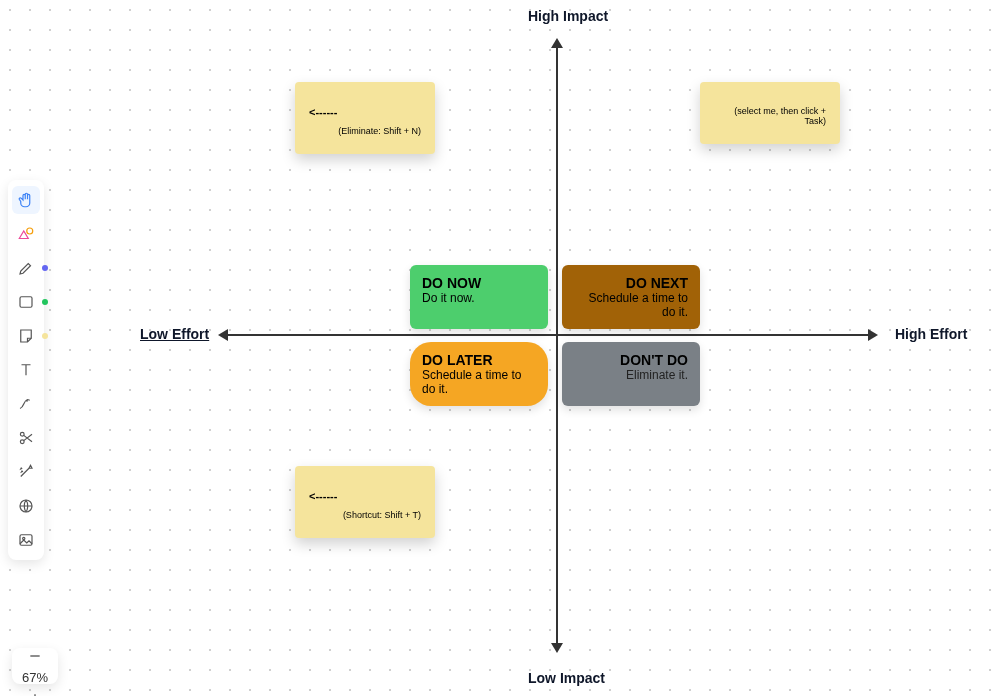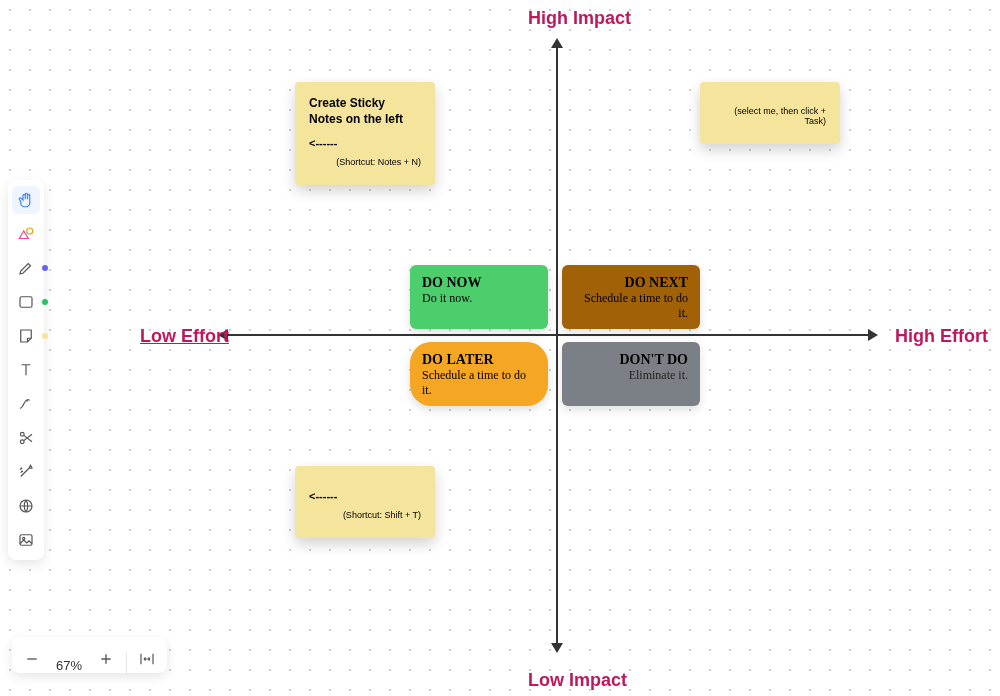--- a/index.html
+++ b/index.html
@@ -51,30 +51,31 @@
       top: 50%;
       transform: translateY(-50%);
       width: 6px;
       height: 6px;
       border-radius: 50%;
     }
     
     .zoom {
       position: absolute;
       left: 12px;
-      bottom: 23px;
+      bottom: 12px;
       height: 36px;
       background: #fff;
       border-radius: 8px;
       box-shadow: 0 4px 12px rgba(0,0,0,0.1);
       display: flex;
-      align-items: flex-end;
+      align-items: center;
       padding: 0 6px;
       gap: 6px;
       z-index: 10;
+      flex-direction: column;
     }
     .zoom-btn {
       width: 28px;
       height: 28px;
       display: flex;
       align-items: center;
       justify-content: center;
       cursor: pointer;
       border-radius: 4px;
       color: #555;
@@ -107,34 +108,33 @@
       position: absolute;
       width: 0; height: 0;
       border-style: solid;
     }
     .arrow-left { left: 218px; top: 329px; border-width: 6px 10px 6px 0; border-color: transparent #333 transparent transparent; }
     .arrow-right { left: 868px; top: 329px; border-width: 6px 0 6px 10px; border-color: transparent transparent transparent #333; }
     .arrow-up { left: 551px; top: 38px; border-width: 0 6px 10px 6px; border-color: transparent transparent #333 transparent; }
     .arrow-down { left: 551px; top: 643px; border-width: 10px 6px 0 6px; border-color: #333 transparent transparent transparent; }
     .axis-label {
       position: absolute;
-      font-size: 18px;
+      font-size: 14px;
       font-weight: 600;
-      color: #be185d;
+      color: #0f172a;
       white-space: nowrap;
     }
     
     .quad-card {
       position: absolute;
       width: 138px;
       height: 64px;
       border-radius: 6px;
       padding: 10px 12px;
       box-shadow: 0 4px 10px rgba(0,0,0,0.12);
-      font-family: Liberation Serif, serif;
     }
     .quad-title { font-size: 14px; font-weight: 700; }
     .quad-sub { font-size: 12px; }
     .quad-do-now   { left: 410px; top: 265px; background: #4dce6d; }
     .quad-do-next  { left: 562px; top: 265px; background: #a16207; text-align: right; }
     .quad-do-later { left: 410px; top: 342px; background: #f5a623; border-radius: 21px; }
     .quad-dont-do  { left: 562px; top: 342px; background: #7a8086; color:#000; text-align: right; }
     .quad-dont-do .quad-sub { color: #222; }
     
     .sticky {
@@ -179,23 +179,22 @@
 <div class="quad-card quad-do-later">
   <div class="quad-title">DO LATER</div>
   <div class="quad-sub">Schedule a time to do it.</div>
 </div>
 <div class="quad-card quad-dont-do">
   <div class="quad-title">DON'T DO</div>
   <div class="quad-sub">Eliminate it.</div>
 </div>
 
 <div class="sticky sticky-1">
-  <div class="sticky-title">Create Sticky Notes on the left</div>
   <div class="sticky-arrow">&lt;------</div>
-  <div class="sticky-sub">(Shortcut: Notes + N)</div>
+  <div class="sticky-sub">(Eliminate: Shift + N)</div>
 </div>
 <div class="sticky sticky-2">
   <div class="sticky-sub" style="margin-top:10px;">(select me, then click + Task)</div>
 </div>
 <div class="sticky sticky-3">
   <div class="sticky-arrow">&lt;------</div>
   <div class="sticky-sub">(Shortcut: Shift + T)</div>
 </div>
 
 <div class="toolbar">

